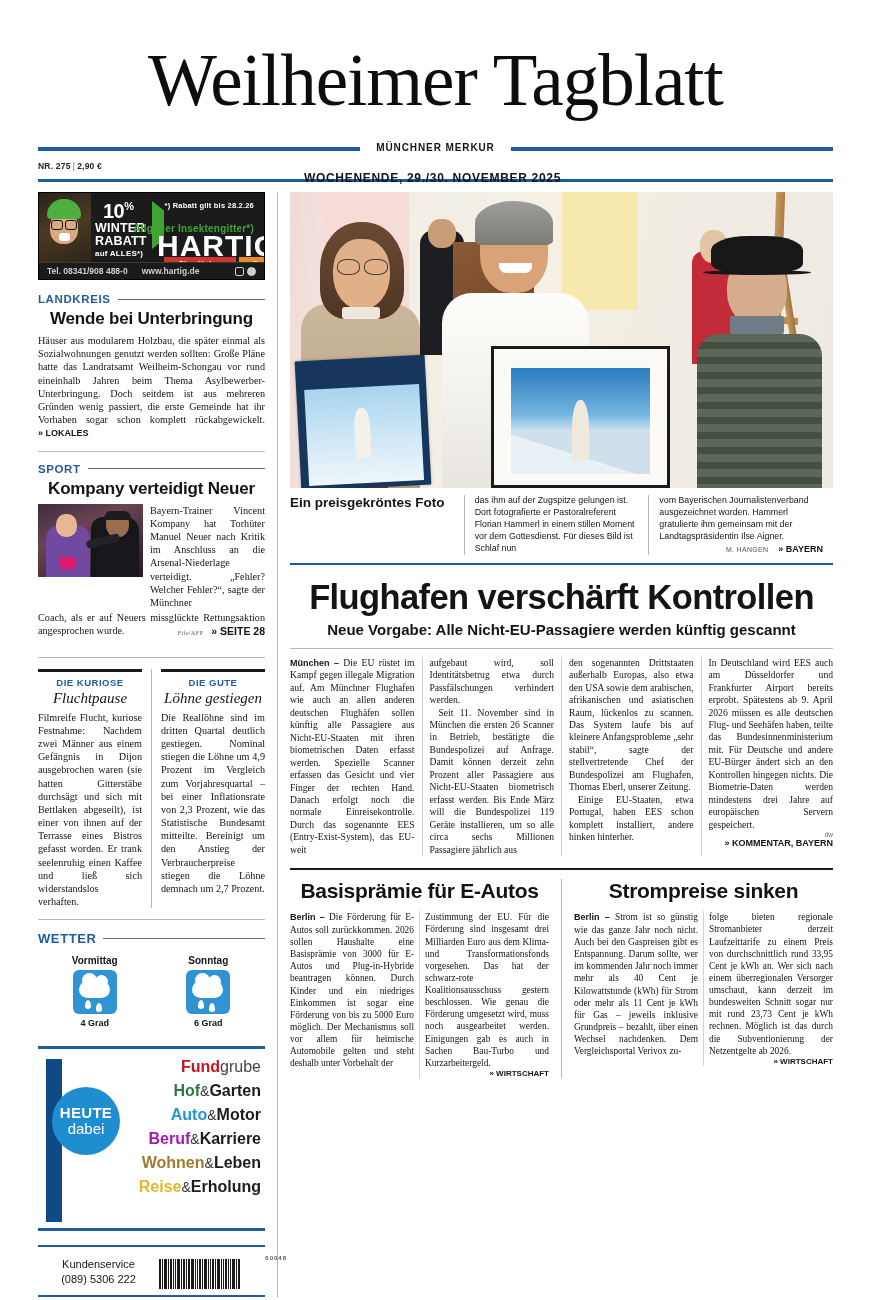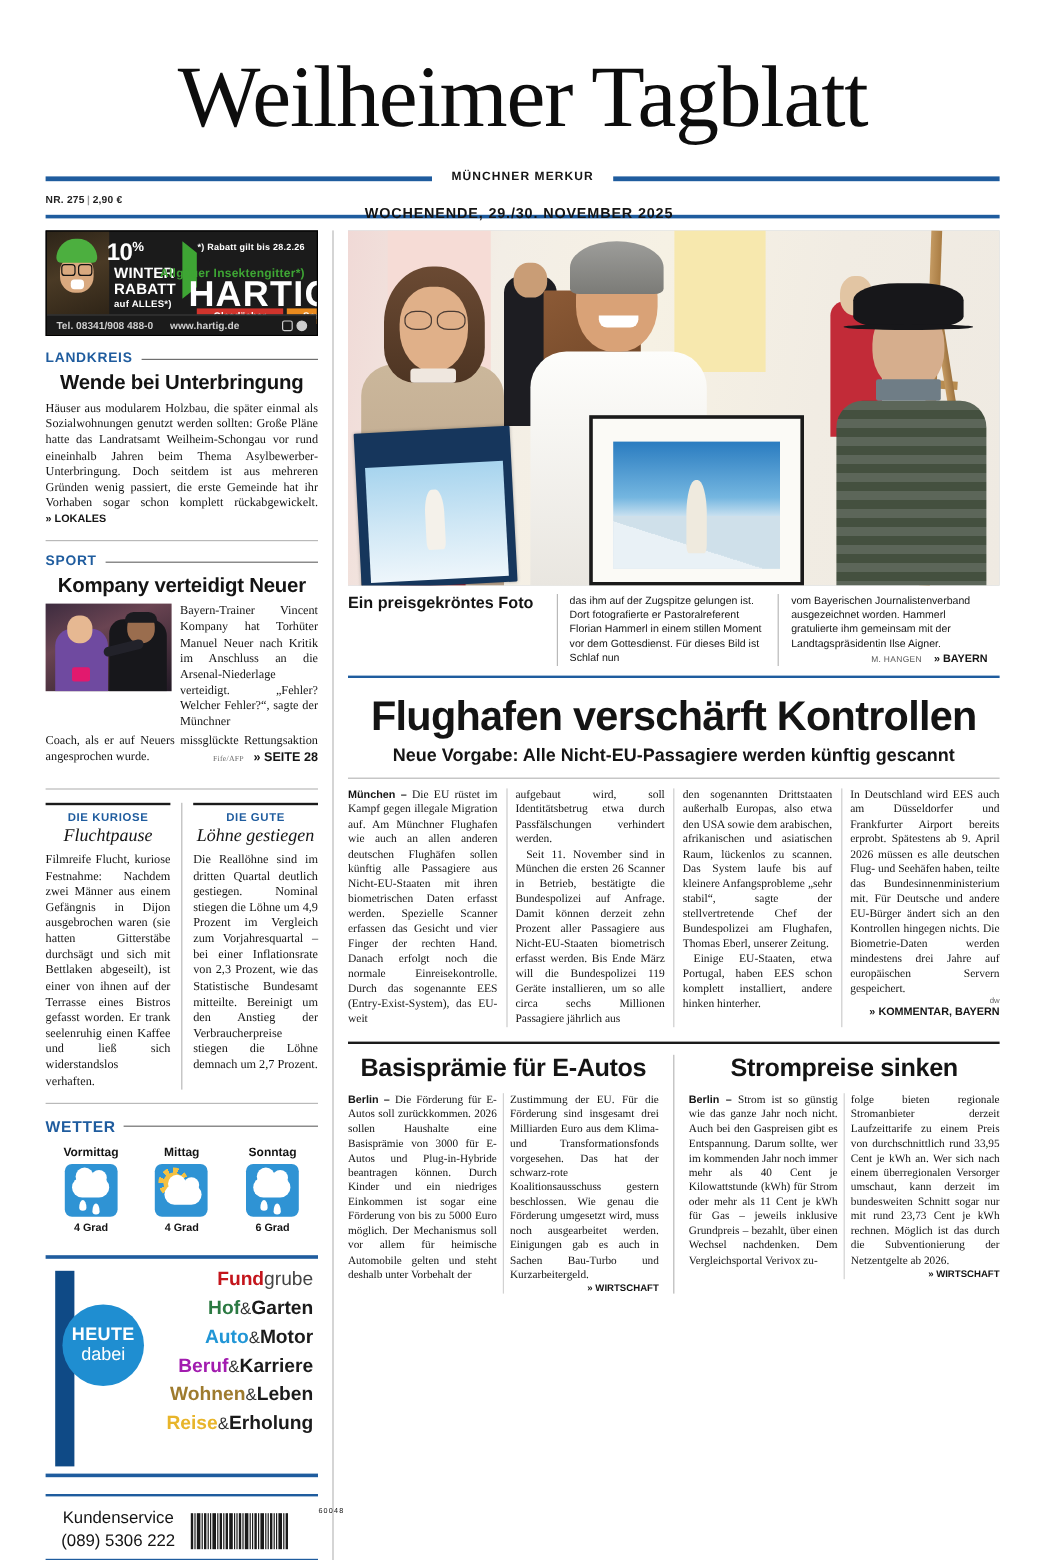--- a/index.html
+++ b/index.html
@@ -85,21 +85,21 @@
   .hartig-mouth {
     position:absolute; left:20px; top:40px; width:11px; height:8px;
     background:#fff; border-radius:3px;
   }
   .hartig-hair {
     position:absolute; left:2px; top:24px; width:48px; height:58px;
     background:linear-gradient(180deg,#c59d63,#7d5e34);
     border-radius:0 0 40% 40%; z-index:-1;
   }
   .hartig-10 {
-    position:absolute; left:50px; top:8px; color:#fff;
+    position:absolute; left:64px; top:8px; color:#fff;
     font-weight:700; font-size:20px; line-height:1; letter-spacing:-.5px;
   }
   .hartig-10 sup { font-size:11px; }
   .hartig-winter {
     position:absolute; left:56px; top:29px; color:#fff;
     font-weight:700; font-size:12.5px; line-height:1.05; letter-spacing:.2px;
   }
   .hartig-alles {
     position:absolute; left:56px; top:56px; color:#fff;
     font-weight:700; font-size:8px; letter-spacing:.2px;
@@ -290,21 +290,21 @@
     position:absolute; right:4px; top:10px; text-align:right;
     display:flex; flex-direction:column; gap:8px; align-items:flex-end;
   }
   .hitem { font-size:16px; font-weight:700; line-height:1; }
   .hitem .amp { font-weight:400; color:#333; font-size:14px; }
   .hitem .b { color:#1b1b1b; }
 
   
   .ks-wrap { margin-top:14px; border-top:2px solid #1f5c9e; border-bottom:2px solid #1f5c9e;
              padding:8px 0 6px 0; display:flex; align-items:center; }
-  .ks-text { flex:1; text-align:center; font-size:14px; line-height:1.35; }
+  .ks-text { flex:1; text-align:center; font-size:11px; line-height:1.35; }
   .barcode { width:106px; height:34px; display:flex; align-items:flex-end; gap:1px; position:relative; }
   .bc { background:#1b1b1b; width:1px; height:30px; }
   .bc.w2 { width:2px; }
   .bc.w3 { width:3px; }
   .bc-num { position:absolute; right:-22px; top:0; font-size:6px; letter-spacing:1px; }
 
   
   .hero-photo {
     width:100%; height:296px; position:relative; overflow:hidden; background:#cfd4d8;
   }
@@ -626,28 +626,20 @@
           <span class="kicker" style="font-size:13px">WETTER</span>
           <span class="kicker-line"></span>
         </div>
         <div class="wetter-grid">
           <div class="wcell">
             <div class="wlabel">Vormittag</div>
             <div class="wicon">
               <div class="wcloud"></div>
                 <div class="wdrop d1"></div>
                 <div class="wdrop d2"></div>
-            </div>
-            <div class="wtemp">4 Grad</div>
-          </div>
-          <div class="wcell">
-            <div class="wlabel">Mittag</div>
-            <div class="wicon">
-              <div class="wsun"></div>
-                <div class="wcloud" style="top:17px;left:8px"></div>
             </div>
             <div class="wtemp">4 Grad</div>
           </div>
           <div class="wcell">
             <div class="wlabel">Sonntag</div>
             <div class="wicon">
               <div class="wcloud"></div>
                 <div class="wdrop d1"></div>
                 <div class="wdrop d2"></div>
             </div>

